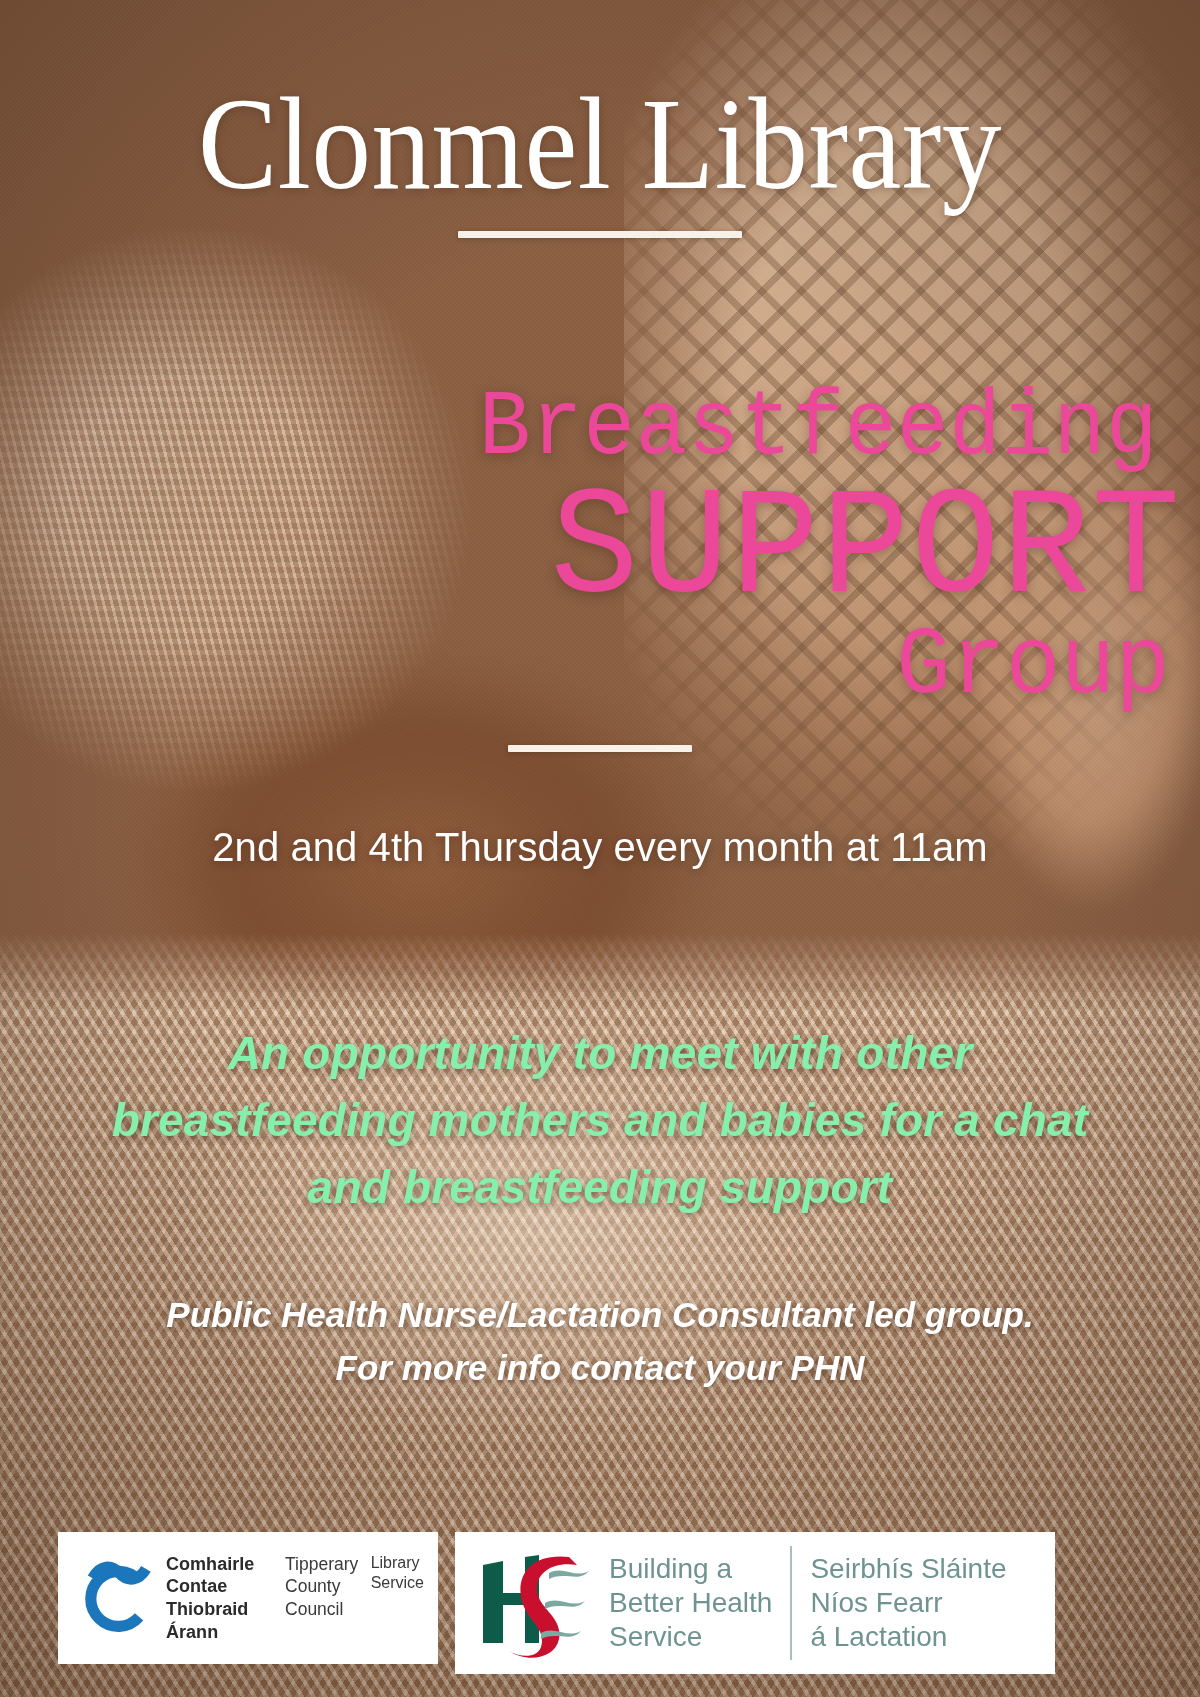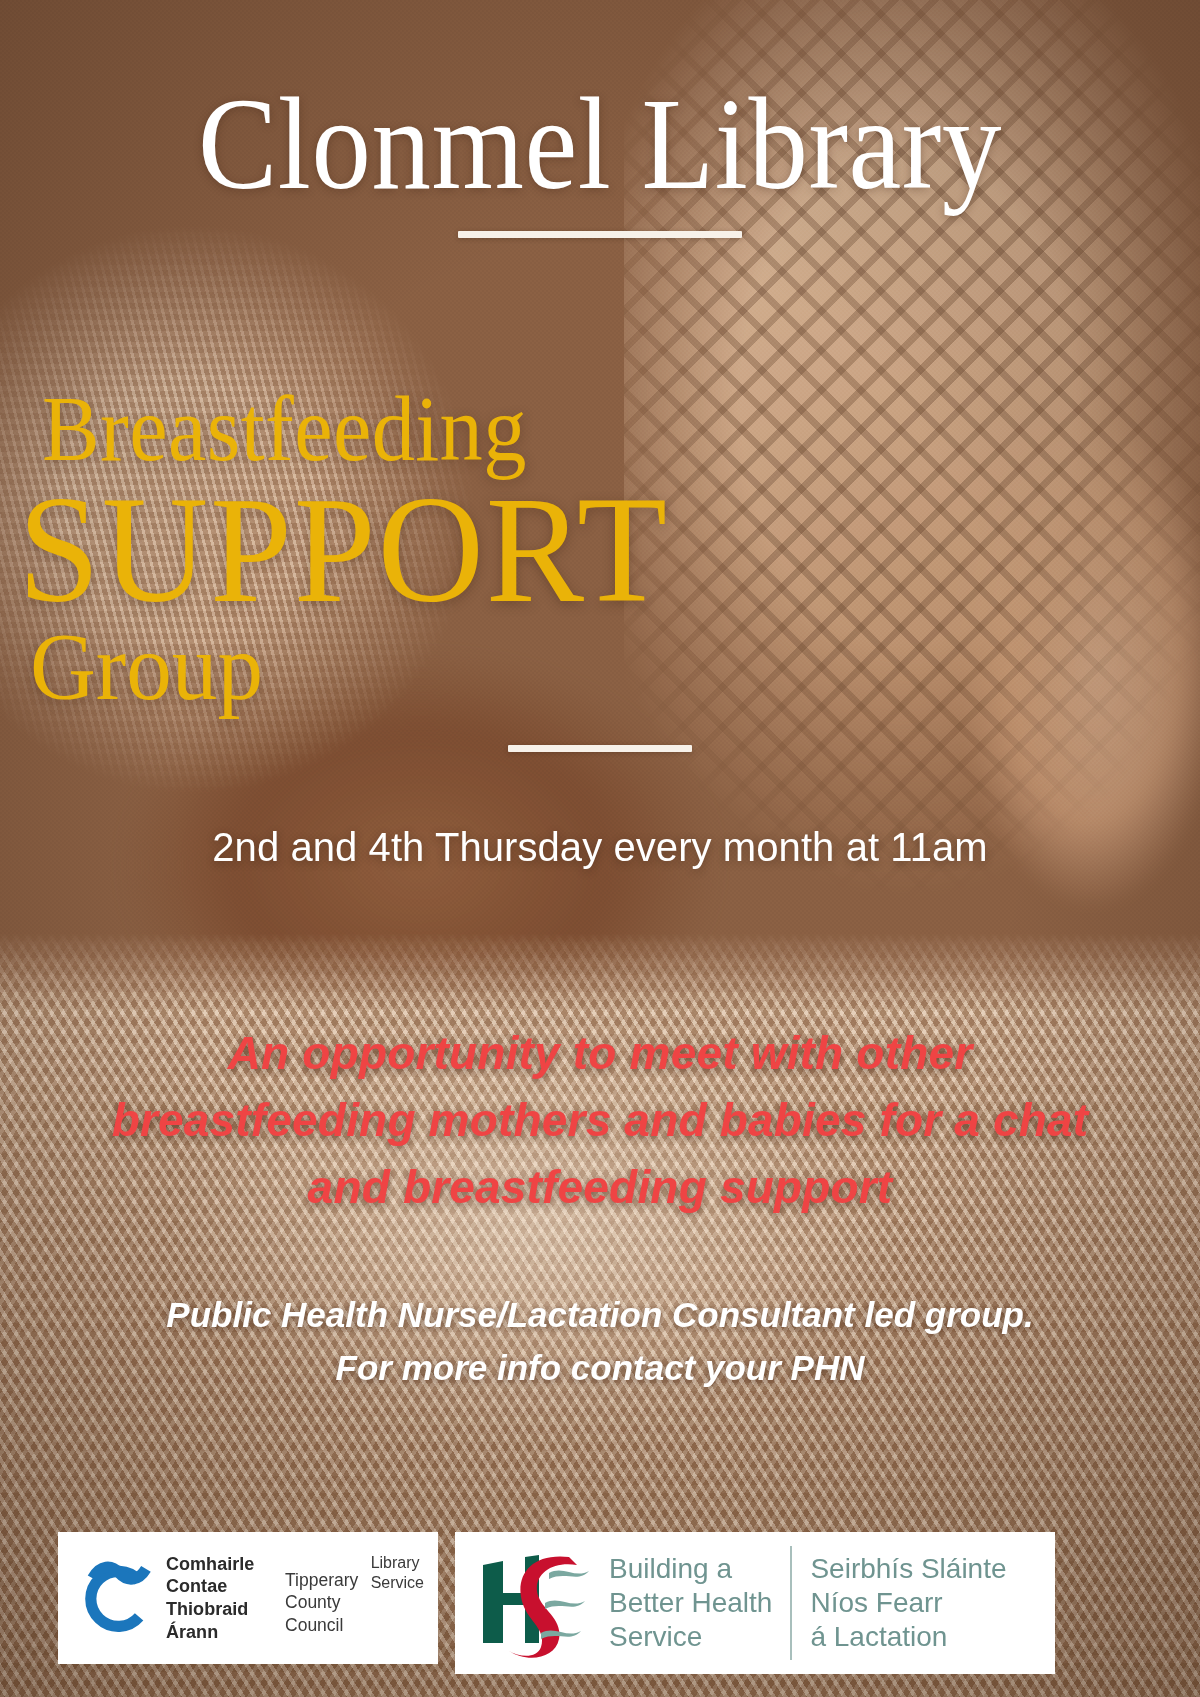--- a/index.html
+++ b/index.html
@@ -122,22 +122,22 @@
     position:absolute;
     height:7px;
     background:#f7f1e9;
     border-radius:1px;
     box-shadow:0 1px 5px rgba(50,28,14,.3);
   }
   .rule-top{left:50%;transform:translateX(-50%);top:231px;width:284px;}
   .rule-mid{left:50%;transform:translateX(-50%);top:745px;width:184px;}
 
   .head-block{
-    position:absolute;left:0;right:0;top:382px;text-align:left;
-    font-family:Liberation Serif, serif;color:#eab308;
+    position:absolute;left:0;right:0;top:382px;text-align:right;
+    font-family:Liberation Mono, monospace;color:#ec4899;
     text-shadow:0 3px 12px rgba(60,32,16,.34);
   }
   .head-1{
     font-size:93px;line-height:1;letter-spacing:.004em;
     transform:scaleX(.93);
   }
   .head-2{
     font-size:152px;line-height:.92;margin-top:6px;
     letter-spacing:.012em;transform:scaleX(.97);
   }
@@ -149,21 +149,21 @@
   .schedule{
     position:absolute;left:112px;right:112px;top:820px;
     text-align:center;color:#ffffff;
     font-size:40px;line-height:1.36;font-weight:400;
     letter-spacing:.002em;
     text-shadow:0 2px 8px rgba(55,30,16,.45);
   }
 
   .blurb{
     position:absolute;left:106px;right:106px;top:1020px;
-    text-align:center;color:#ef4444;
+    text-align:center;color:#86efac;
     font-size:46px;line-height:1.46;
     font-weight:bold;font-style:italic;
     letter-spacing:.004em;
     text-shadow:0 2px 7px rgba(55,30,16,.5);
   }
 
   .note{
     position:absolute;left:96px;right:96px;top:1288px;
     text-align:center;color:#ffffff;
     font-size:35px;line-height:1.52;
@@ -175,21 +175,21 @@
   .logo-tcc{
     position:absolute;left:58px;top:1532px;
     width:380px;height:132px;
     background:#ffffff;
     display:flex;align-items:center;
     padding:0 14px;
   }
   .tcc-mark{width:86px;height:86px;flex:0 0 86px;margin-right:8px;}
   .tcc-text{display:flex;justify-content:center;}
   .tcc-l1{font-size:18px;font-weight:bold;color:#2b2b2b;line-height:1.26;letter-spacing:.002em;}
-  .tcc-l2{font-size:17.5px;color:#3a3a3a;line-height:1.3;padding-left:1px;margin-top:16px;}
+  .tcc-l2{font-size:17.5px;color:#3a3a3a;line-height:1.3;padding-left:1px;}
   .tcc-l3{font-size:16px;color:#3a3a3a;line-height:1.3;padding-left:8px;}
 
   .logo-hse{
     position:absolute;left:455px;top:1532px;
     width:600px;height:142px;
     background:#ffffff;
     display:flex;align-items:center;
     padding:0 10px 0 14px;
   }
   .hse-mark{width:128px;height:112px;flex:0 0 128px;margin-right:12px;}

